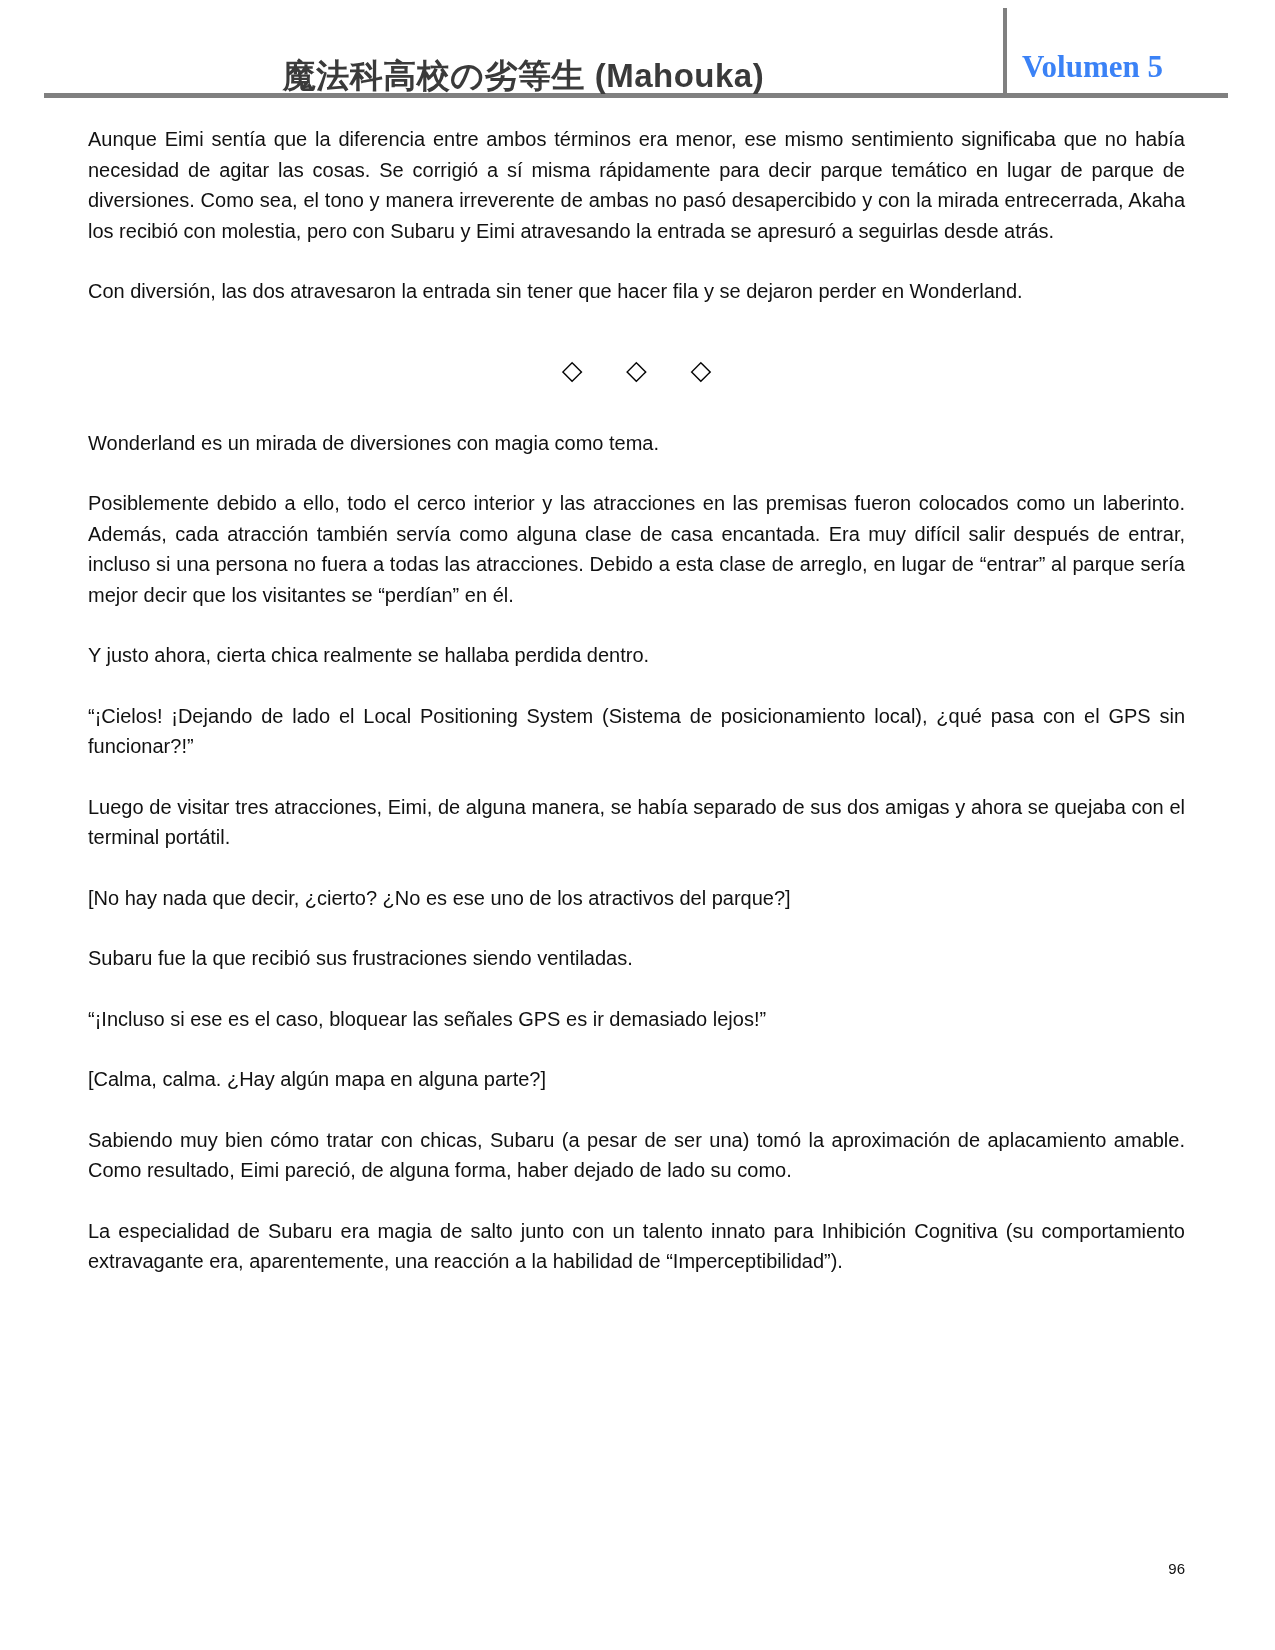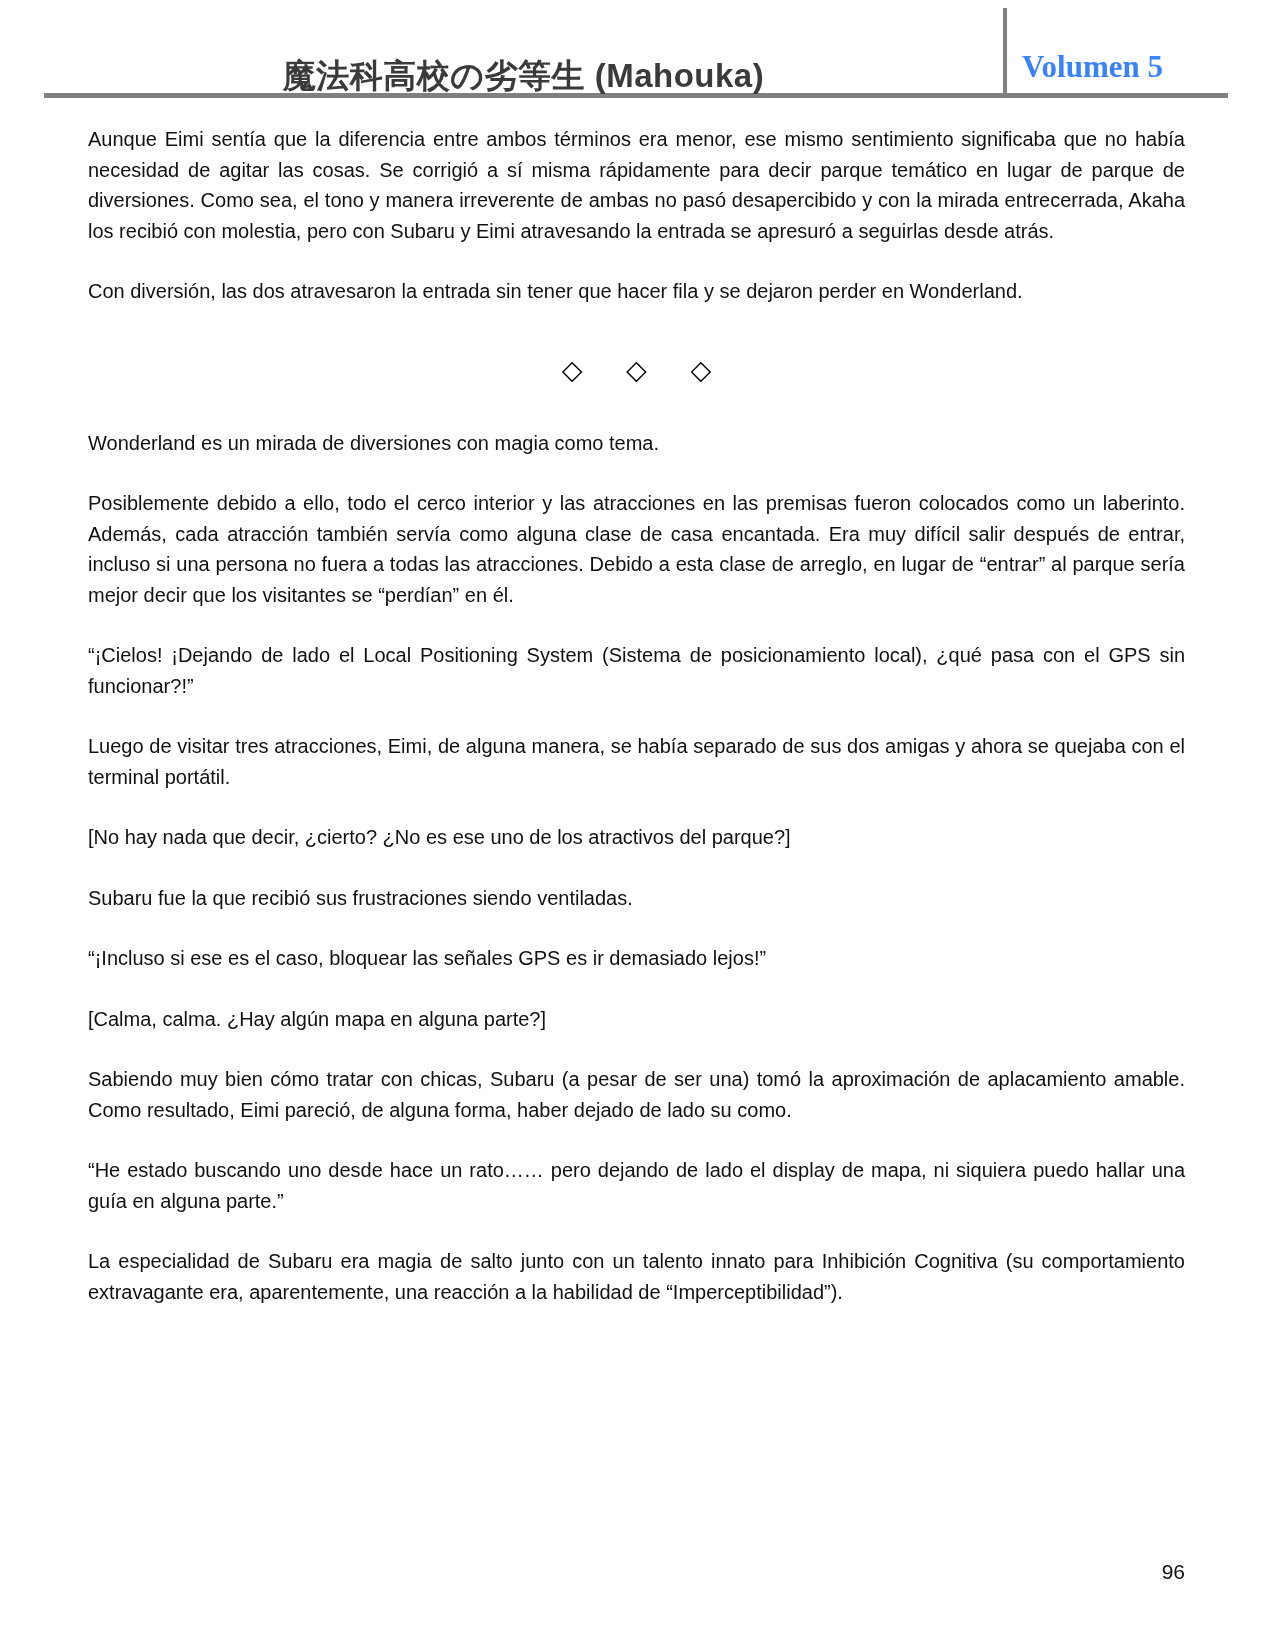--- a/index.html
+++ b/index.html
@@ -83,21 +83,21 @@
     letter-spacing: 18px;
     text-indent: 18px; 
     color: #000000;
     margin: 50px 0 44px 0;
   }
   
   .page-number {
     position: absolute;
     top: 1560px;
     right: 90px;
-    font-size: 21px;
+    font-size: 15px;
     color: #111111;
   }
 </style>
 </head>
 <body>
 
 <div class="page">
 
   <header class="header">
     <div class="header-title-area">
@@ -106,26 +106,26 @@
     <div class="header-divider"></div>
     <span class="volume-label">Volumen 5</span>
   </header>
 
   <main class="page-body">
     <p>Aunque Eimi sentía que la diferencia entre ambos términos era menor, ese mismo sentimiento significaba que no había necesidad de agitar las cosas. Se corrigió a sí misma rápidamente para decir parque temático en lugar de parque de diversiones. Como sea, el tono y manera irreverente de ambas no pasó desapercibido y con la mirada entrecerrada, Akaha los recibió con molestia, pero con Subaru y Eimi atravesando la entrada se apresuró a seguirlas desde atrás.</p>
     <p>Con diversión, las dos atravesaron la entrada sin tener que hacer fila y se dejaron perder en Wonderland.</p>
     <div class="scene-break">◇ ◇ ◇</div>
     <p>Wonderland es un mirada de diversiones con magia como tema.</p>
     <p>Posiblemente debido a ello, todo el cerco interior y las atracciones en las premisas fueron colocados como un laberinto. Además, cada atracción también servía como alguna clase de casa encantada. Era muy difícil salir después de entrar, incluso si una persona no fuera a todas las atracciones. Debido a esta clase de arreglo, en lugar de “entrar” al parque sería mejor decir que los visitantes se “perdían” en él.</p>
+    <p>Y justo ahora, cierta chica realmente se hallaba perdida dentro.</p>
     <p>“¡Cielos! ¡Dejando de lado el Local Positioning System (Sistema de posicionamiento local), ¿qué pasa con el GPS sin funcionar?!”</p>
     <p>Luego de visitar tres atracciones, Eimi, de alguna manera, se había separado de sus dos amigas y ahora se quejaba con el terminal portátil.</p>
     <p>[No hay nada que decir, ¿cierto? ¿No es ese uno de los atractivos del parque?]</p>
     <p>Subaru fue la que recibió sus frustraciones siendo ventiladas.</p>
     <p>“¡Incluso si ese es el caso, bloquear las señales GPS es ir demasiado lejos!”</p>
     <p>[Calma, calma. ¿Hay algún mapa en alguna parte?]</p>
     <p>Sabiendo muy bien cómo tratar con chicas, Subaru (a pesar de ser una) tomó la aproximación de aplacamiento amable. Como resultado, Eimi pareció, de alguna forma, haber dejado de lado su como.</p>
-    <p>“He estado buscando uno desde hace un rato…… pero dejando de lado el display de mapa, ni siquiera puedo hallar una guía en alguna parte.”</p>
     <p>La especialidad de Subaru era magia de salto junto con un talento innato para Inhibición Cognitiva (su comportamiento extravagante era, aparentemente, una reacción a la habilidad de “Imperceptibilidad”).</p>
   </main>
 
   <div class="page-number">96</div>
 
 </div>
 
 </body></html>

